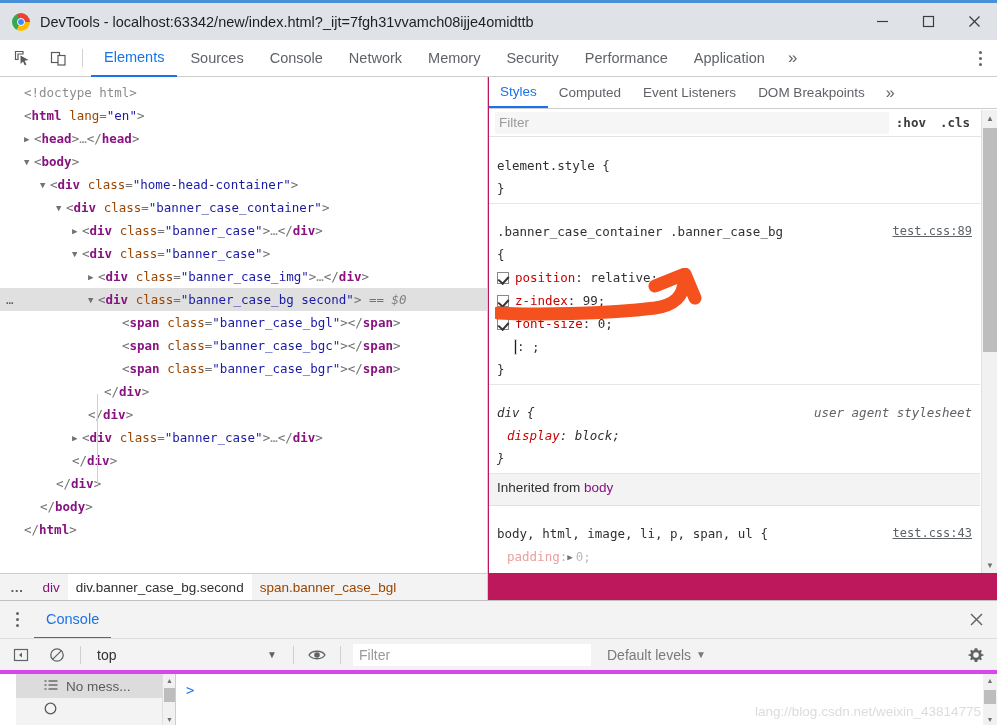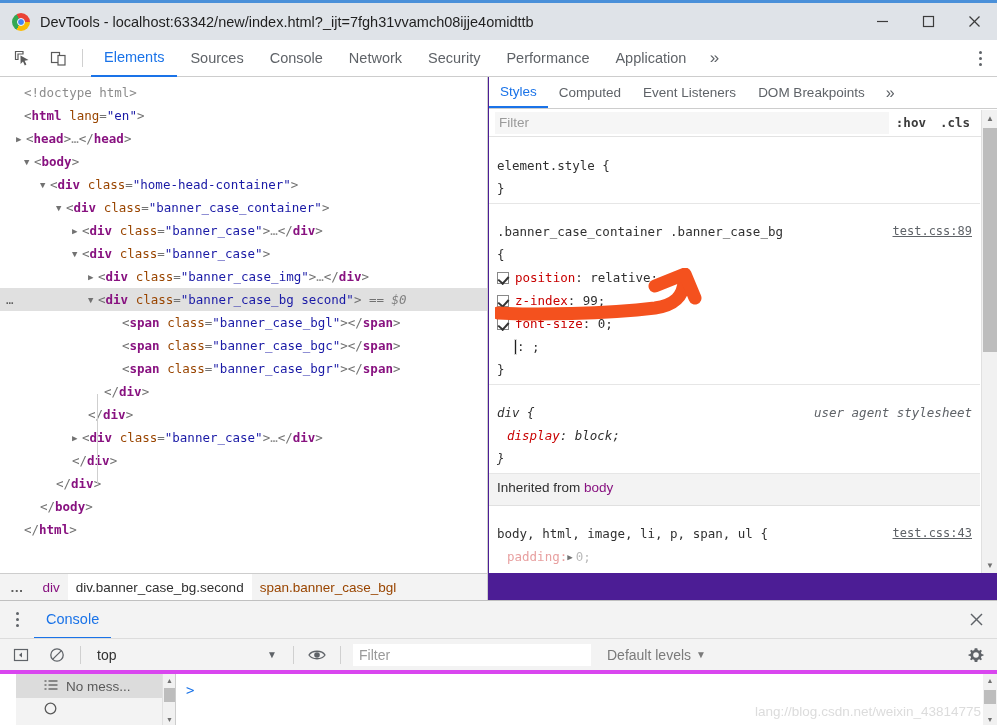--- a/index.html
+++ b/index.html
@@ -6,21 +6,21 @@
     margin: 0; padding: 0;
     width: 997px; height: 725px;
     overflow: hidden;
     background: #ffffff;
     font-family: "Liberation Sans", sans-serif;
     -webkit-font-smoothing: antialiased;
   }
   #app {
     position: relative;
     width: 997px; height: 725px;
-    background: #4c1d95;
+    background: #be185d;
     box-sizing: border-box;
   }
 
   
   .titlebar {
     position: absolute; left: 0; top: 0; width: 997px; height: 40px;
     background: #dfe3e8;
     border-top: 3px solid #4a90d9;
     box-sizing: border-box;
     display: flex; align-items: center;
@@ -370,20 +370,21 @@
         <rect x="8" y="5.5" width="7" height="9.5" fill="#ffffff" stroke="#5a5a5a" stroke-width="1.2"></rect>
       </svg>
     </div>
     <div class="tb-sep"></div>
 
     <div class="tabs">
       <div class="tab active">Elements</div>
       <div class="tab">Sources</div>
       <div class="tab">Console</div>
       <div class="tab">Network</div>
+      <div class="tab">Memory</div>
       <div class="tab">Security</div>
       <div class="tab">Performance</div>
       <div class="tab">Application</div>
     </div>
     <div class="tb-more">»</div>
     <div class="tb-spacer"></div>
     <div class="tb-kebab">
       <span class="kebab-dots">
           <i></i>
           <i></i>
@@ -397,21 +398,21 @@
 
       <div class="dom-row" style="padding-left:24px">
         <span class="txt-grey">&lt;!doctype html&gt;</span>
       </div>
 
       <div class="dom-row" style="padding-left:24px">
         <span class="punc">&lt;</span><span class="tag">html</span>
         <span class="attr"> lang</span><span class="punc">=</span><span class="val">"en"</span><span class="punc">&gt;</span>
       </div>
 
-      <div class="dom-row" style="padding-left:16px">
+      <div class="dom-row" style="padding-left:24px">
         <span class="tri">▶</span><span class="punc">&lt;</span><span class="tag">head</span><span class="punc">&gt;</span><span class="txt-grey">…</span><span class="punc">&lt;/</span><span class="tag">head</span><span class="punc">&gt;</span>
       </div>
 
       <div class="dom-row" style="padding-left:24px">
         <span class="tri">▼</span><span class="punc">&lt;</span><span class="tag">body</span><span class="punc">&gt;</span>
       </div>
 
       <div class="dom-row" style="padding-left:40px">
         <span class="tri">▼</span><span class="punc">&lt;</span><span class="tag">div</span><span class="attr"> class</span><span class="punc">=</span><span class="val">"home-head-container"</span><span class="punc">&gt;</span>
       </div>

